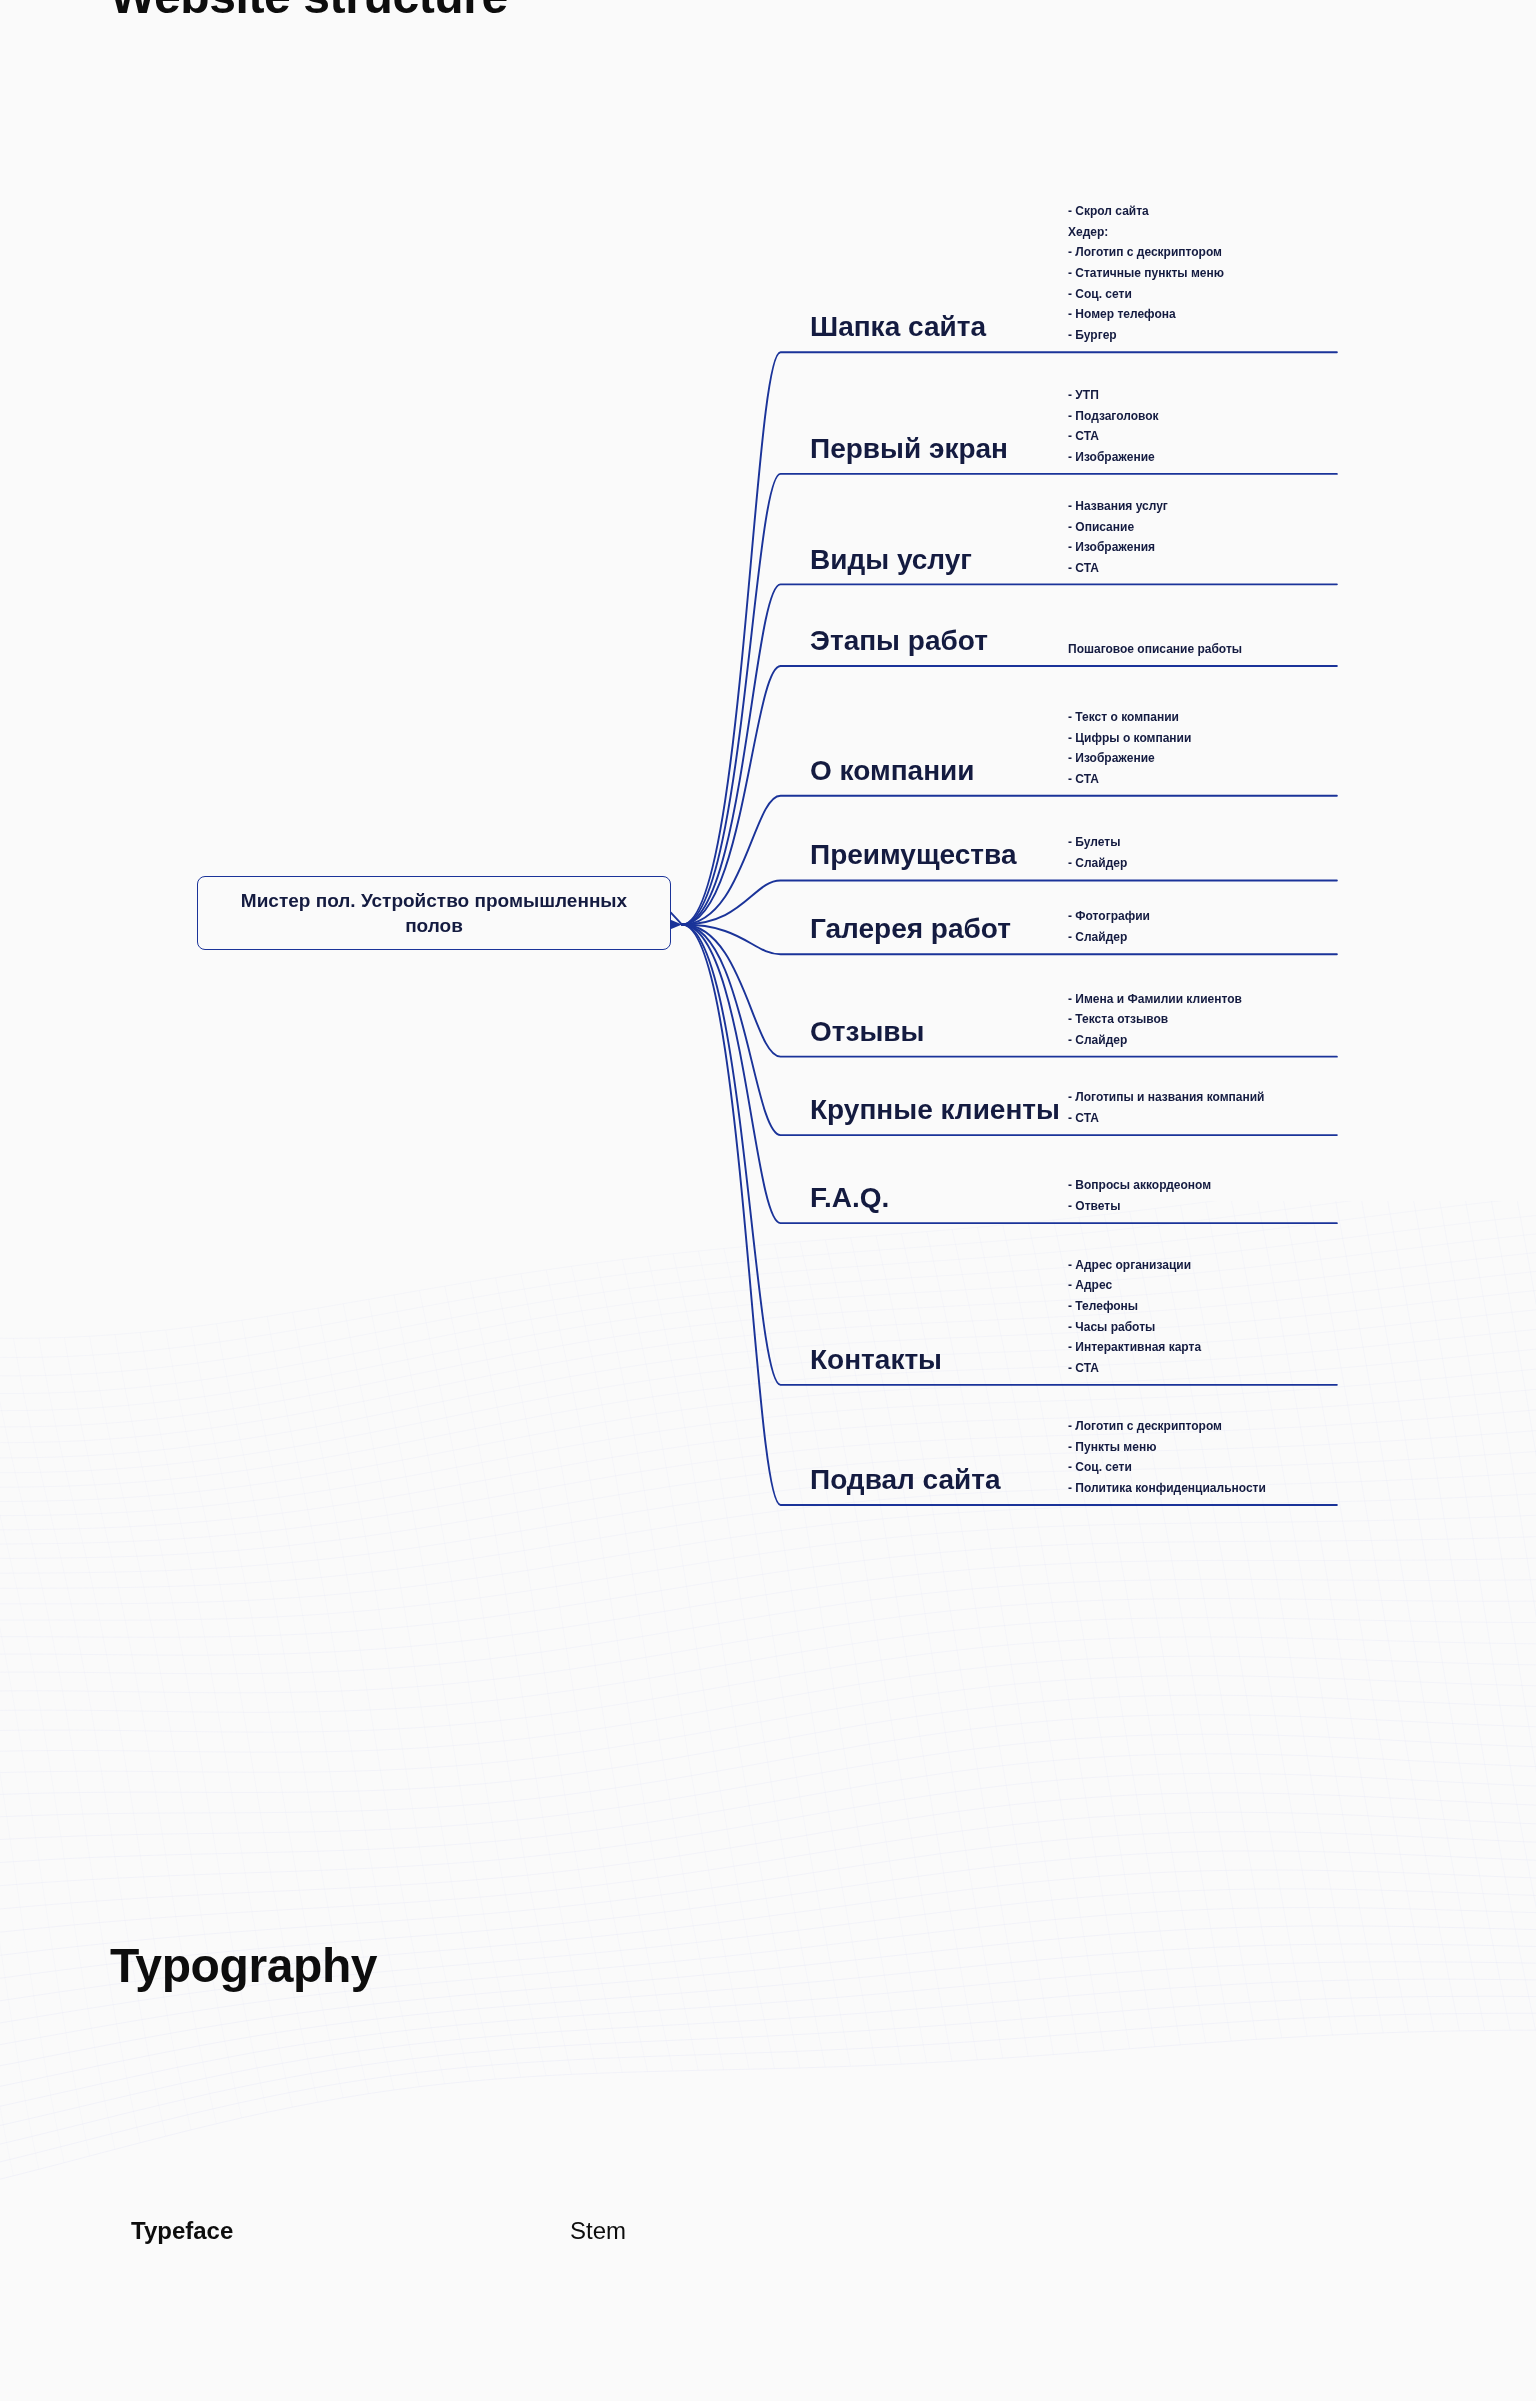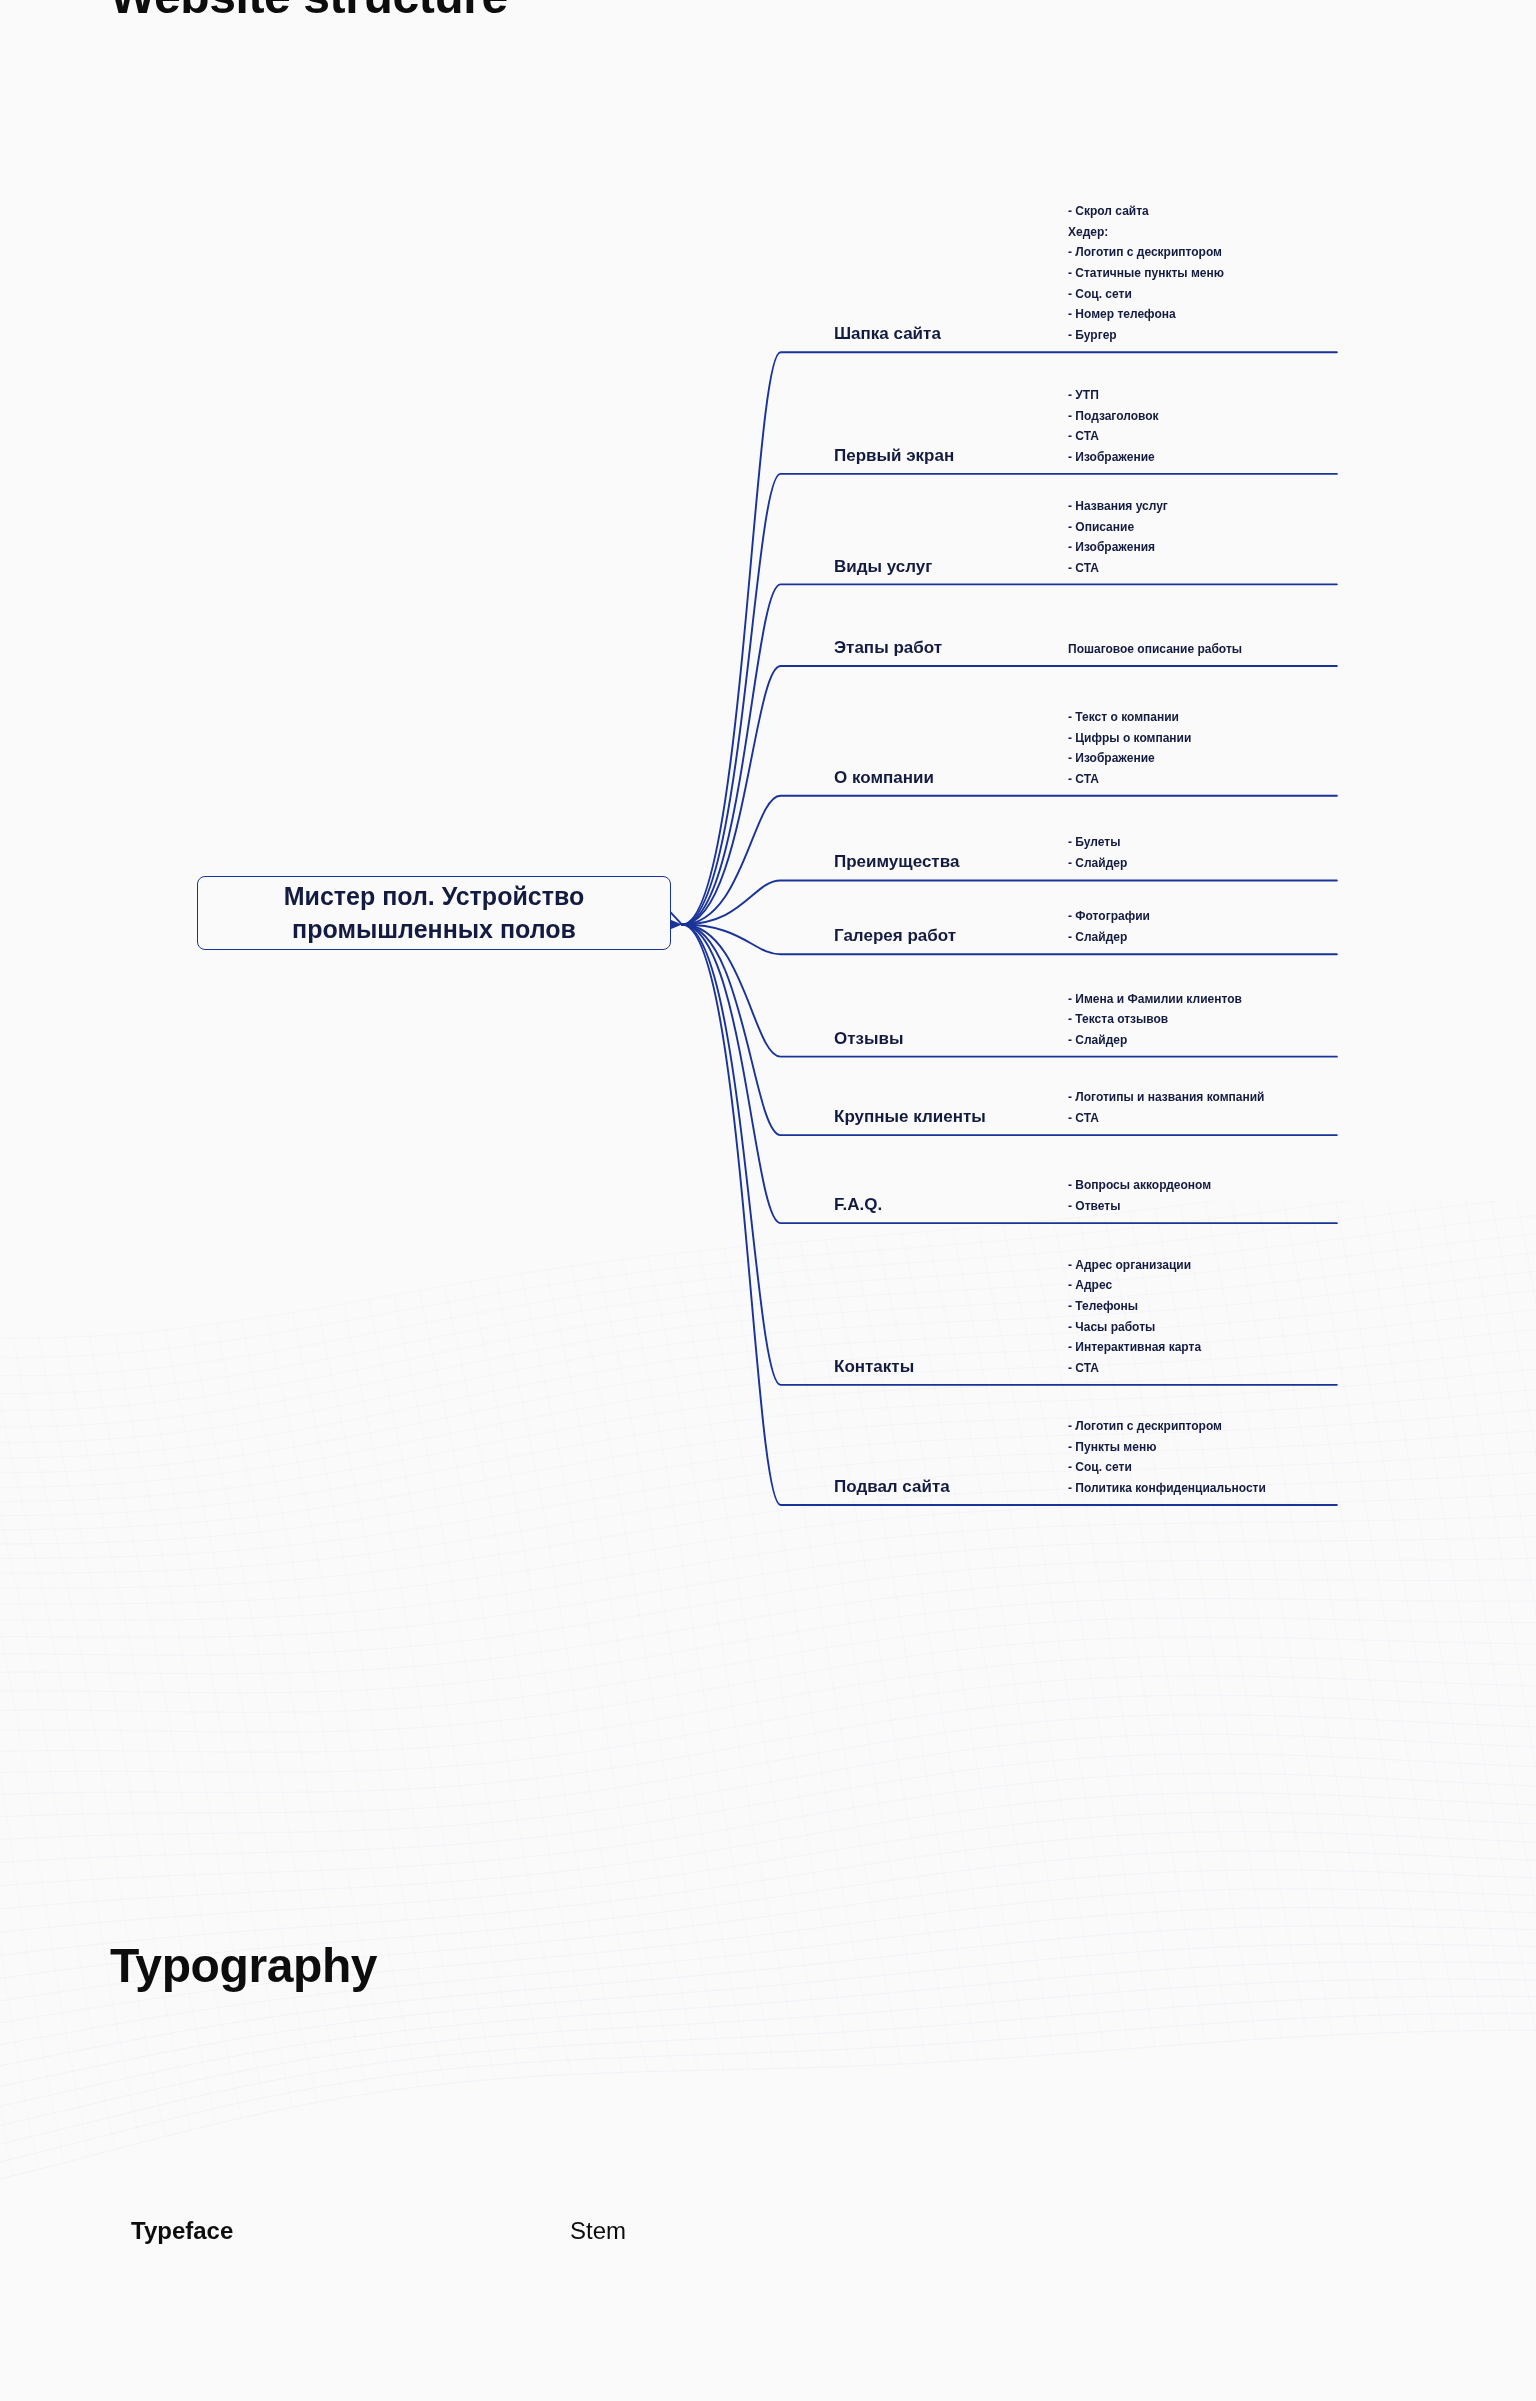--- a/index.html
+++ b/index.html
@@ -113,21 +113,21 @@
     border: 1.6px solid #1a3399;
     border-radius: 8px;
     background: #fafafa;
     display: flex;
     align-items: center;
     justify-content: center;
     text-align: center;
     z-index: 4;
   }
   #root-node-label {
-    font-size: 25px;
+    font-size: 19px;
     font-weight: 700;
     color: #141b40;
     line-height: 1.32;
     padding: 0 14.4px;
   }
 
   
   .branch {
     position: absolute;
     left: 780px;
@@ -136,26 +136,25 @@
   }
   .branch-inner {
     position: relative;
     width: 100%;
     height: 100%;
   }
   .branch-label {
     position: absolute;
     left: 30px;
     bottom: 8px;
-    font-size: 17px;
+    font-size: 28px;
     font-weight: 700;
     color: #141b40;
     white-space: nowrap;
     line-height: 1.2;
-    margin-left: 24px;
   }
   .branch-details {
     position: absolute;
     left: 288px;
     right: 0;
     bottom: 6.4px;
     font-size: 12px;
     font-weight: 600;
     color: #141b40;
     line-height: 1.72;

